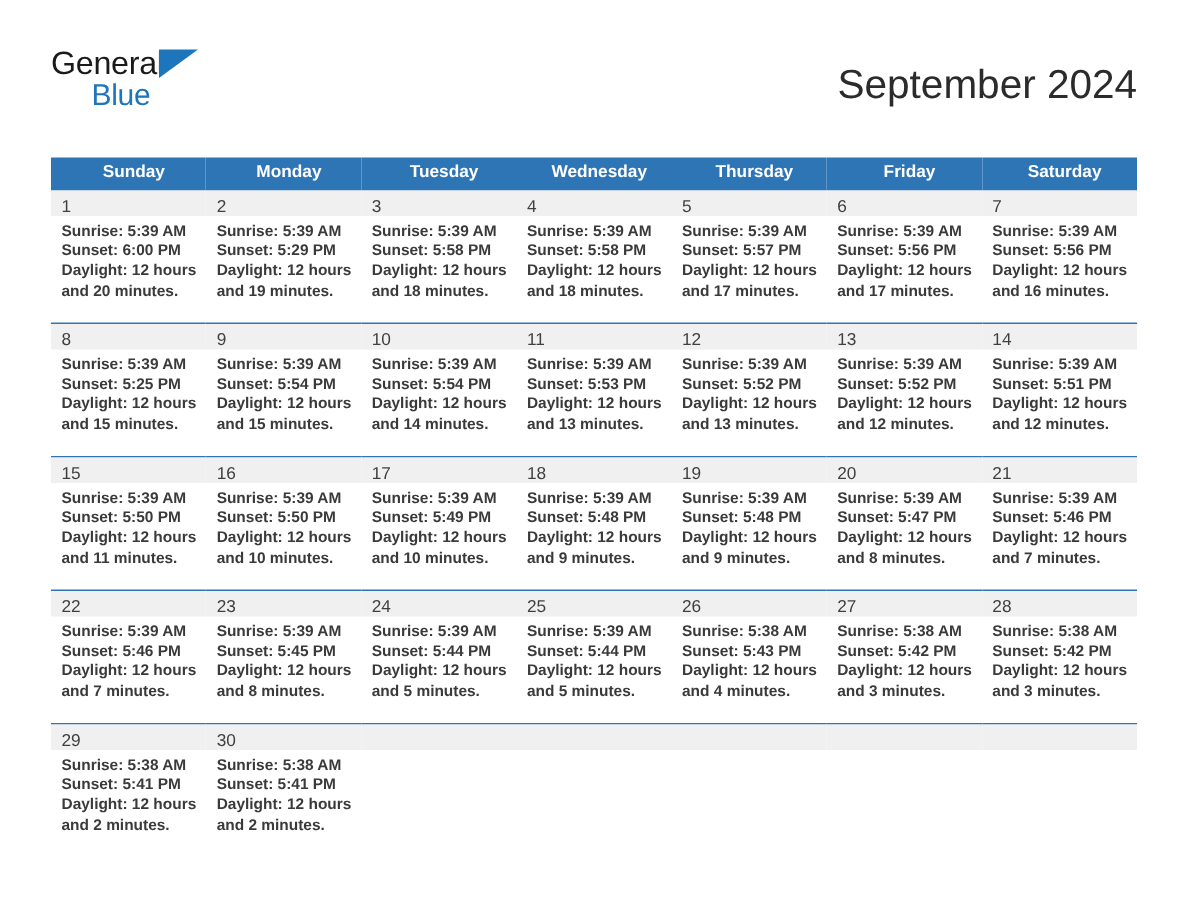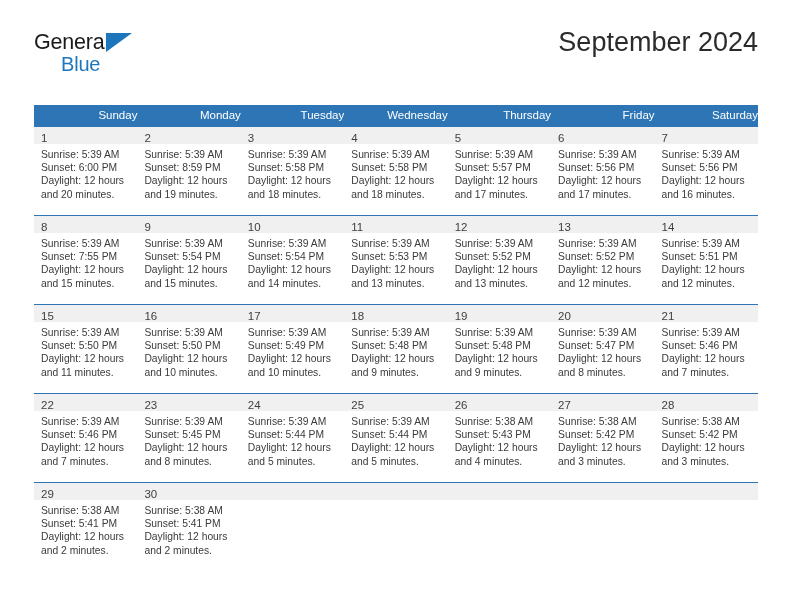--- a/index.html
+++ b/index.html
@@ -66,21 +66,21 @@
     font-size: 20px;
     color: #1d76bc;
     margin-top: -1px;
     padding-left: 27px;
     letter-spacing: -0.2px;
   }
 
   .title-block {
     position: absolute;
     right: 0;
-    top: 0;
+    top: 14px;
     text-align: center;
   }
   .cal-title {
     font-size: 27px;
     color: #2b2b2b;
     font-weight: normal;
     margin: 0;
     line-height: 32px;
     white-space: nowrap;
   }
@@ -99,22 +99,22 @@
     left: 34px;
     top: 105px;
     width: 724px;
     border-collapse: collapse;
     table-layout: fixed;
   }
   .calendar th {
     background: #2e75b6;
     color: #ffffff;
     font-size: 11.5px;
-    font-weight: normal;
-    text-align: right;
+    font-weight: bold;
+    text-align: center;
     padding: 4px 0 4px 7px;
     height: 12px;
     line-height: 13px;
     border: none;
   }
   .calendar td {
     vertical-align: top;
     padding: 0;
     border: none;
     width: 103.43px;
@@ -136,20 +136,21 @@
   .daynum {
     font-size: 11.5px;
     color: #3f3f3f;
     line-height: 15px;
   }
   .dayinfo {
     padding: 4px 6px 0 7px;
     font-size: 10.3px;
     color: #3a3a3a;
     line-height: 13.2px;
+    font-weight: bold;
   }
   .dayinfo div {
     white-space: nowrap;
   }
   .dayinfo .daylight-line {
     white-space: normal;
   }
   .daycell.empty .daynum-band {
     background: #f0f0f0;
   }
@@ -200,21 +201,21 @@
                 <div>Sunset: 6:00 PM</div>
                 <div class="daylight-line">Daylight: 12 hours and 20 minutes.</div>
               </div>
             </div>
           </td>
           <td>
             <div class="daycell">
               <div class="daynum-band"><span class="daynum">2</span></div>
               <div class="dayinfo">
                 <div>Sunrise: 5:39 AM</div>
-                <div>Sunset: 8:59 PM</div>
+                <div>Sunset: 5:29 PM</div>
                 <div class="daylight-line">Daylight: 12 hours and 19 minutes.</div>
               </div>
             </div>
           </td>
           <td>
             <div class="daycell">
               <div class="daynum-band"><span class="daynum">3</span></div>
               <div class="dayinfo">
                 <div>Sunrise: 5:39 AM</div>
                 <div>Sunset: 5:58 PM</div>
@@ -262,21 +263,21 @@
               </div>
             </div>
           </td>
         </tr>
         <tr>
           <td>
             <div class="daycell">
               <div class="daynum-band"><span class="daynum">8</span></div>
               <div class="dayinfo">
                 <div>Sunrise: 5:39 AM</div>
-                <div>Sunset: 7:55 PM</div>
+                <div>Sunset: 5:25 PM</div>
                 <div class="daylight-line">Daylight: 12 hours and 15 minutes.</div>
               </div>
             </div>
           </td>
           <td>
             <div class="daycell">
               <div class="daynum-band"><span class="daynum">9</span></div>
               <div class="dayinfo">
                 <div>Sunrise: 5:39 AM</div>
                 <div>Sunset: 5:54 PM</div>

